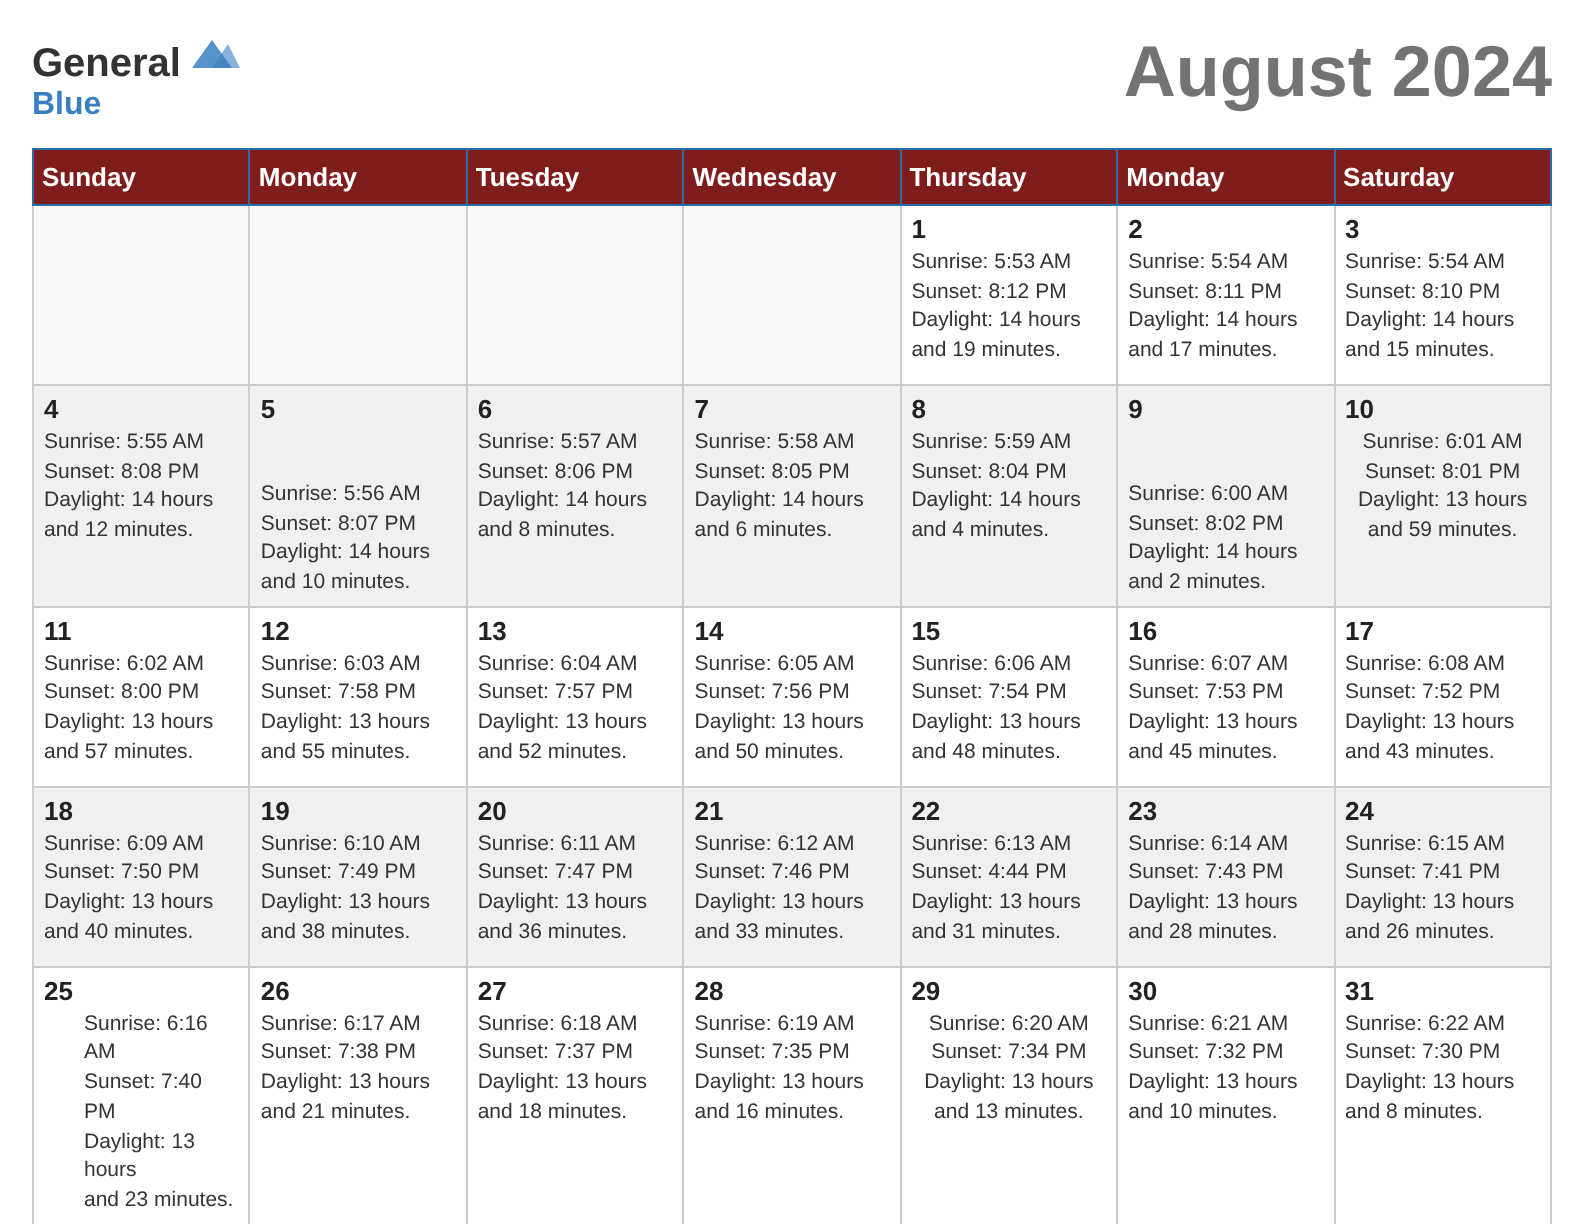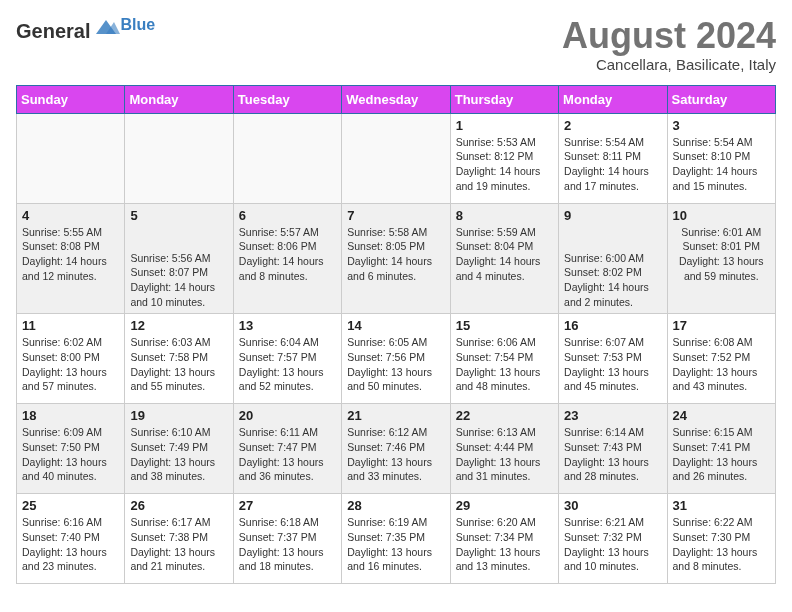--- a/index.html
+++ b/index.html
@@ -11,20 +11,21 @@
       padding: 16px;
     }
     .header {
       display: flex;
       justify-content: space-between;
       align-items: flex-start;
       margin-bottom: 12px;
     }
     .logo {
       display: flex;
+      flex-direction: column;
       align-items: flex-start;
     }
     .logo-text {
       display: flex;
       align-items: baseline;
       font-size: 20px;
       font-weight: bold;
       color: #333;
     }
     .logo-general { color: #333; font-weight: bold; }
@@ -46,21 +47,21 @@
     .subtitle {
       font-size: 15px;
       color: #444;
     }
     table {
       width: 100%;
       border-collapse: collapse;
       table-layout: fixed;
     }
     th {
-      background: #d946ef;
+      background: #7f1d1d;
       color: #fff;
       font-size: 13px;
       font-weight: bold;
       padding: 6px 4px;
       text-align: left;
       border: 1px solid #2c6da8;
     }
     td {
       border: 1px solid #ccc;
       vertical-align: top;
@@ -98,21 +99,20 @@
       <span class="logo-general">General</span>
       <svg class="logo-icon" viewBox="0 0 28 22">
         <polygon points="4,18 14,4 24,18" fill="#3a7fc1" opacity="0.85"></polygon>
         <polygon points="14,18 22,6 28,18" fill="#3a7fc1" opacity="0.6"></polygon>
       </svg>
     </div>
     <span class="logo-blue">Blue</span>
   </div>
   <div class="title-block">
     <div class="month-title">August 2024</div>
-    <div class="subtitle">Cancellara, Basilicate, Italy</div>
   </div>
 </div>
 
 <table>
   <thead>
     <tr>
     <th>Sunday</th>
         <th>Monday</th>
         <th>Tuesday</th>
         <th>Wednesday</th>
@@ -298,21 +298,21 @@
           <span class="day-num">24</span>
           <div class="day-info" style="white-space: pre-line;">Sunrise: 6:15 AM
 Sunset: 7:41 PM
 Daylight: 13 hours
 and 26 minutes.</div>
         </td>
       </tr>
       <tr>
         <td>
           <span class="day-num">25</span>
-          <div class="day-info" style="white-space: pre-line;">Sunrise: 6:16 AM
+          <div class="day-info" style="white-space: pre-line; margin-left: 20px;">Sunrise: 6:16 AM
 Sunset: 7:40 PM
 Daylight: 13 hours
 and 23 minutes.</div>
         </td>
         <td>
           <span class="day-num">26</span>
           <div class="day-info" style="white-space: pre-line;">Sunrise: 6:17 AM
 Sunset: 7:38 PM
 Daylight: 13 hours
 and 21 minutes.</div>
@@ -326,21 +326,21 @@
         </td>
         <td>
           <span class="day-num">28</span>
           <div class="day-info" style="white-space: pre-line;">Sunrise: 6:19 AM
 Sunset: 7:35 PM
 Daylight: 13 hours
 and 16 minutes.</div>
         </td>
         <td>
           <span class="day-num">29</span>
-          <div class="day-info" style="white-space: pre-line;">Sunrise: 6:20 AM
+          <div class="day-info" style="white-space: pre-line; text-align: center;">Sunrise: 6:20 AM
 Sunset: 7:34 PM
 Daylight: 13 hours
 and 13 minutes.</div>
         </td>
         <td>
           <span class="day-num">30</span>
           <div class="day-info" style="white-space: pre-line;">Sunrise: 6:21 AM
 Sunset: 7:32 PM
 Daylight: 13 hours
 and 10 minutes.</div>

